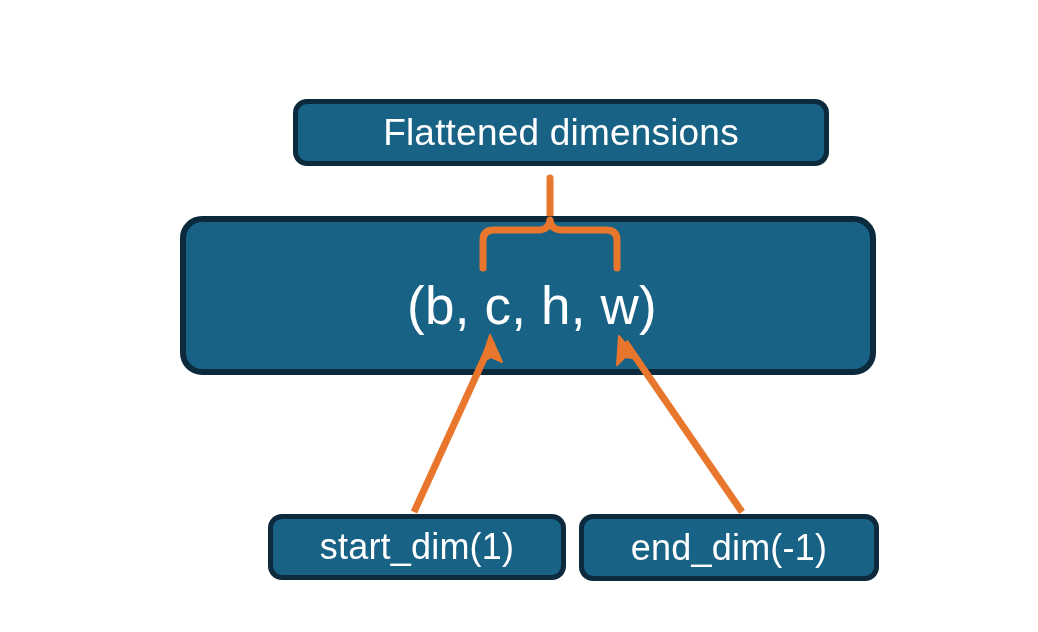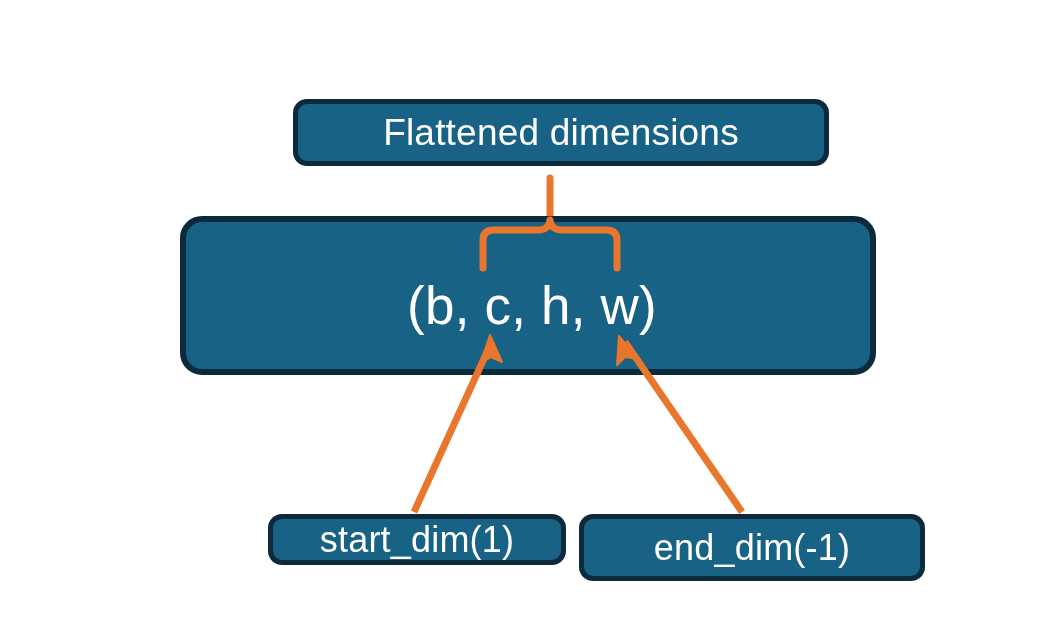--- a/index.html
+++ b/index.html
@@ -53,28 +53,28 @@
   #node-shape .shape-label {
     font-size: 53px;
     position: relative;
     top: 10px;
     left: 4px;
   }
   #node-start {
     left: 268px;
     top: 514px;
     width: 298px;
-    height: 51px;
+    height: 66px;
     font-size: 36px;
     border-radius: 14px;
   }
   #node-end {
     left: 579px;
     top: 514px;
-    width: 346px;
+    width: 300px;
     height: 67px;
     font-size: 36px;
     border-radius: 14px;
   }
   #overlay-back {
     position: absolute;
     left: 0;
     top: 0;
     width: 1038px;
     height: 632px;

